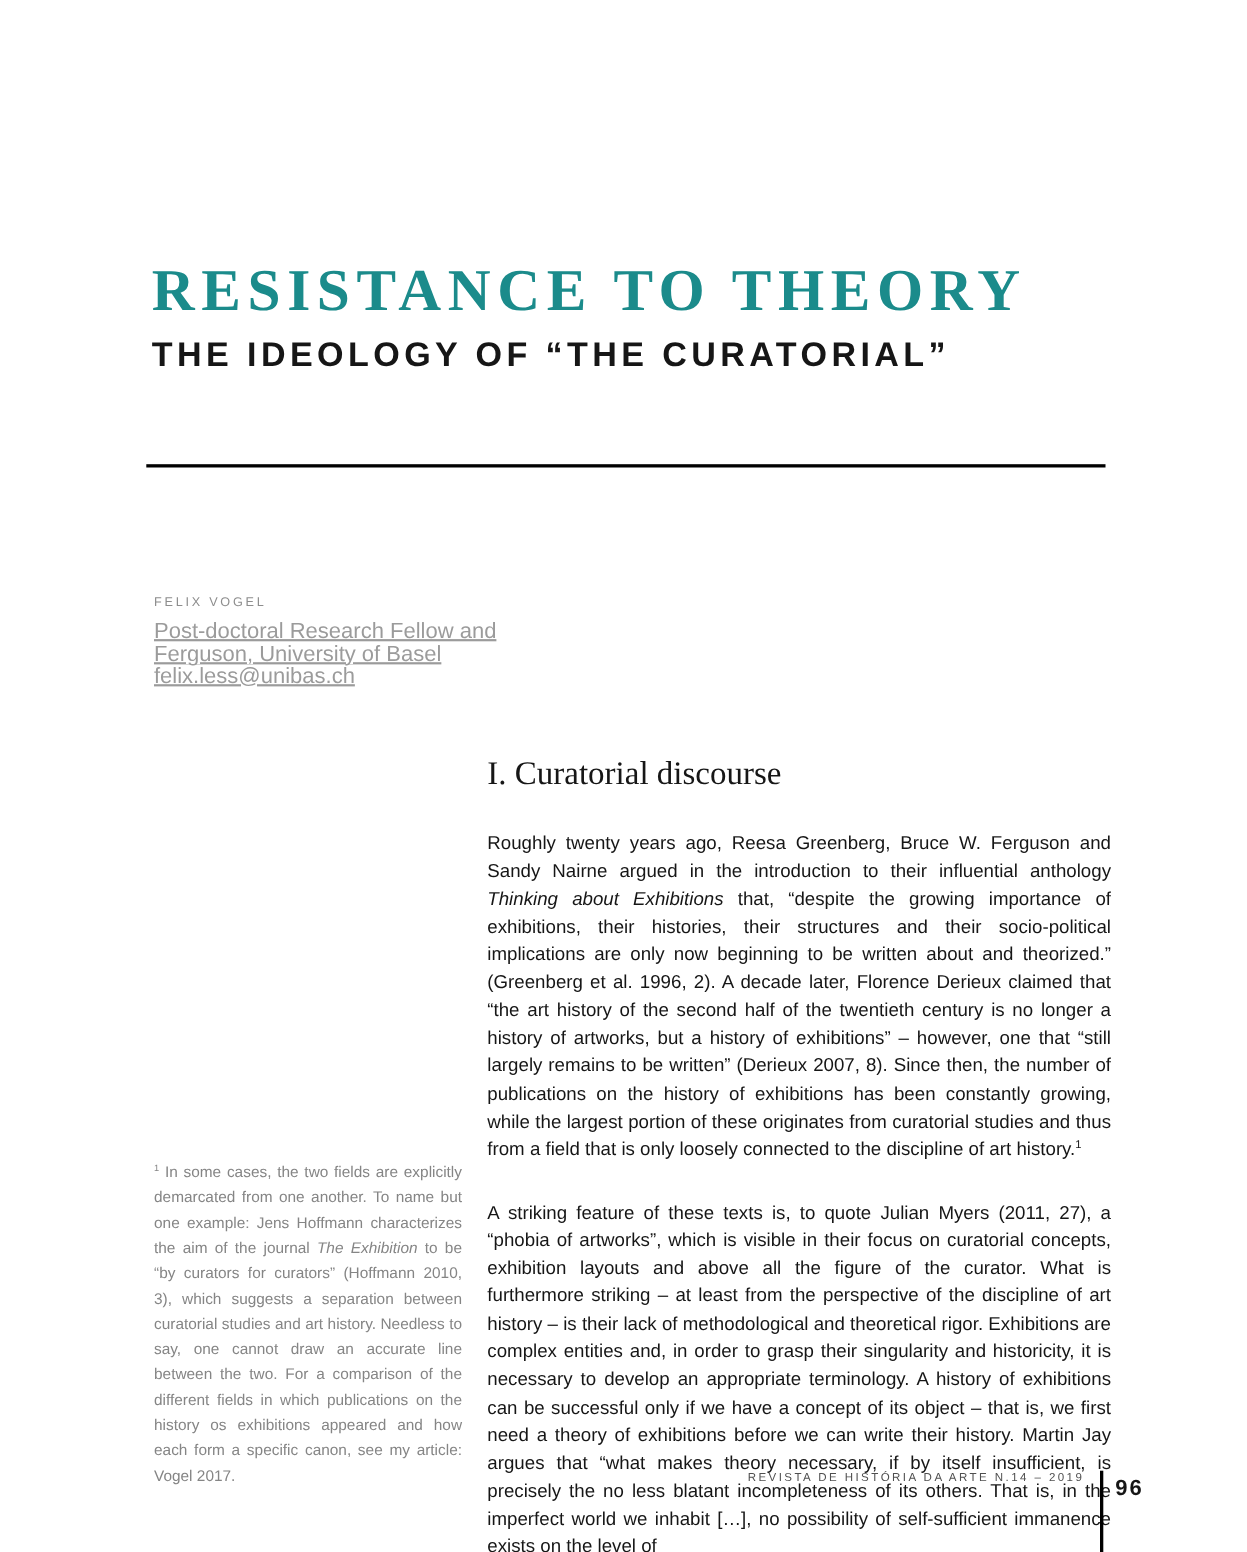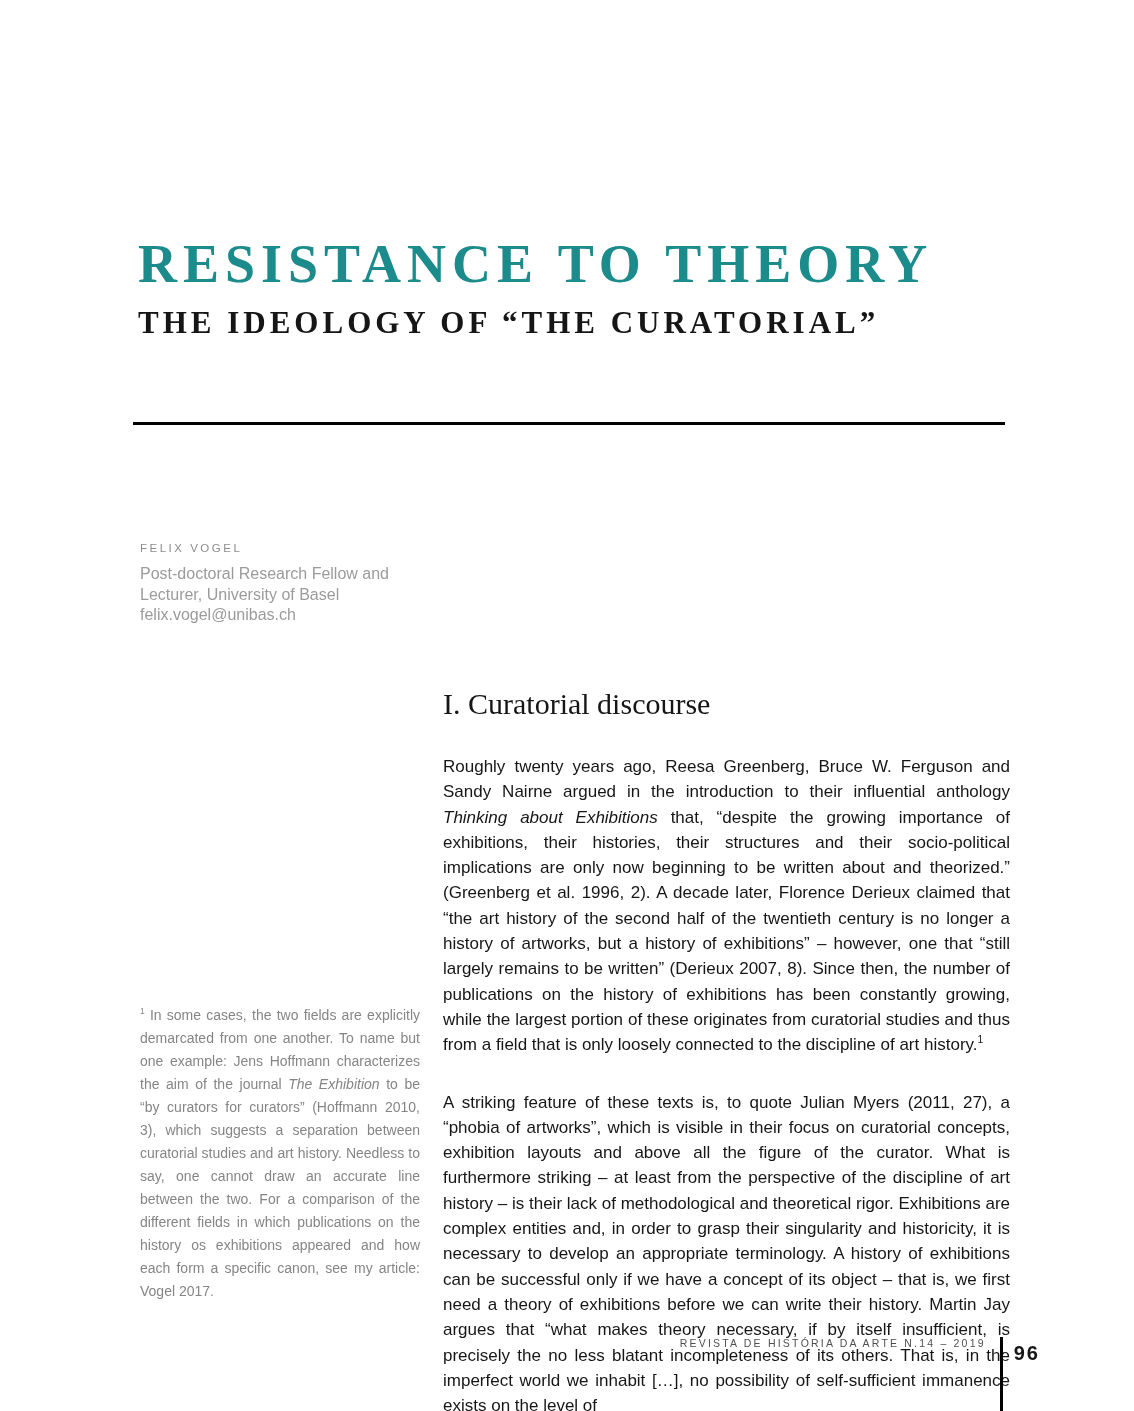--- a/index.html
+++ b/index.html
@@ -26,21 +26,21 @@
   .title-block h1 {
     font-family: "Liberation Serif", serif;
     font-weight: bold;
     font-size: 54px;
     line-height: 56px;
     letter-spacing: 6px;
     color: var(--title-teal);
     white-space: nowrap;
   }
   .subtitle {
-    font-family: Liberation Serif, serif;
+    font-family: Liberation Sans, sans-serif;
     font-weight: bold;
     font-size: 31px;
     line-height: 50px;
     letter-spacing: 4px;
     color: var(--body-ink);
     white-space: nowrap;
   }
   .subtitle.first { margin-top: 6px; }
 
   
@@ -55,29 +55,30 @@
   .author { position: absolute; left: 140px; top: 541px; }
   .author-name {
     font-size: 11.5px;
     font-weight: normal;
     letter-spacing: 2.5px;
     color: #8d8d8d;
     line-height: 14px;
   }
   .author-lines { margin-top: 9px; }
   .author-line {
-    font-size: 16px;
+    font-size: 20px;
     line-height: 20.5px;
     color: var(--author-gray);
+    text-decoration: underline;
   }
 
   
   .footnote {
     position: absolute;
-    left: 140px; top: 1004px;
+    left: 140px; top: 1054px;
     width: 280px;
     font-size: 14px;
     line-height: 23px;
     color: var(--footnote-gray);
     text-align: justify;
   }
   .footnote sup { font-size: 0.6em; line-height: 0; }
 
   
   .main-column { position: absolute; left: 443px; top: 686px; width: 567px; }
@@ -139,22 +140,22 @@
     <h1>RESISTANCE TO THEORY</h1>
     <div class="subtitle first">THE IDEOLOGY OF “THE CURATORIAL”</div>
   </header>
 
   <div class="rule"></div>
 
   <section class="author">
     <div class="author-name">FELIX VOGEL</div>
     <div class="author-lines">
       <div class="author-line">Post-doctoral Research Fellow and</div>
-      <div class="author-line">Lecturer, University of Basel</div>
-      <div class="author-line">felix.vogel@unibas.ch</div>
+      <div class="author-line">Ferguson, University of Basel</div>
+      <div class="author-line">felix.less@unibas.ch</div>
     </div>
   </section>
 
   <aside class="footnote"><sup>1</sup><span> In some cases, the two fields are explicitly demarcated from one another. To name but one example: Jens Hoffmann characterizes the aim of the journal </span><span class="italic">The Exhibition</span><span> to be “by curators for curators” (Hoffmann 2010, 3), which suggests a separation between curatorial studies and art history. Needless to say, one cannot draw an accurate line between the two. For a comparison of the different fields in which publications on the history os exhibitions appeared and how each form a specific canon, see my article: Vogel 2017.</span></aside>
 
   <main class="main-column">
     <h2>I. Curatorial discourse</h2>
     <p><span>Roughly twenty years ago, Reesa Greenberg, Bruce W. Ferguson and Sandy Nairne argued in the introduction to their influential anthology </span><span class="italic">Thinking about Exhibitions</span><span> that, “despite the growing importance of exhibitions, their histories, their structures and their socio-political implications are only now beginning to be written about and theorized.” (Greenberg et al. 1996, 2). A decade later, Florence Derieux claimed that “the art history of the second half of the twentieth century is no longer a history of artworks, but a history of exhibitions” – however, one that “still largely remains to be written” (Derieux 2007, 8). Since then, the number of publications on the history of exhibitions has been constantly growing, while the largest portion of these originates from curatorial studies and thus from a field that is only loosely connected to the discipline of art history.</span><sup>1</sup></p>
     <p><span>A striking feature of these texts is, to quote Julian Myers (2011, 27), a “phobia of artworks”, which is visible in their focus on curatorial concepts, exhibition layouts and above all the figure of the curator. What is furthermore striking – at least from the perspective of the discipline of art history – is their lack of methodological and theoretical rigor. Exhibitions are complex entities and, in order to grasp their singularity and historicity, it is necessary to develop an appropriate terminology. A history of exhibitions can be successful only if we have a concept of its object – that is, we first need a theory of exhibitions before we can write their history. Martin Jay argues that “what makes theory necessary, if by itself insufficient, is precisely the no less blatant incompleteness of its others. That is, in the imperfect world we inhabit […], no possibility of self-sufficient immanence exists on the level of</span></p>
   </main>

